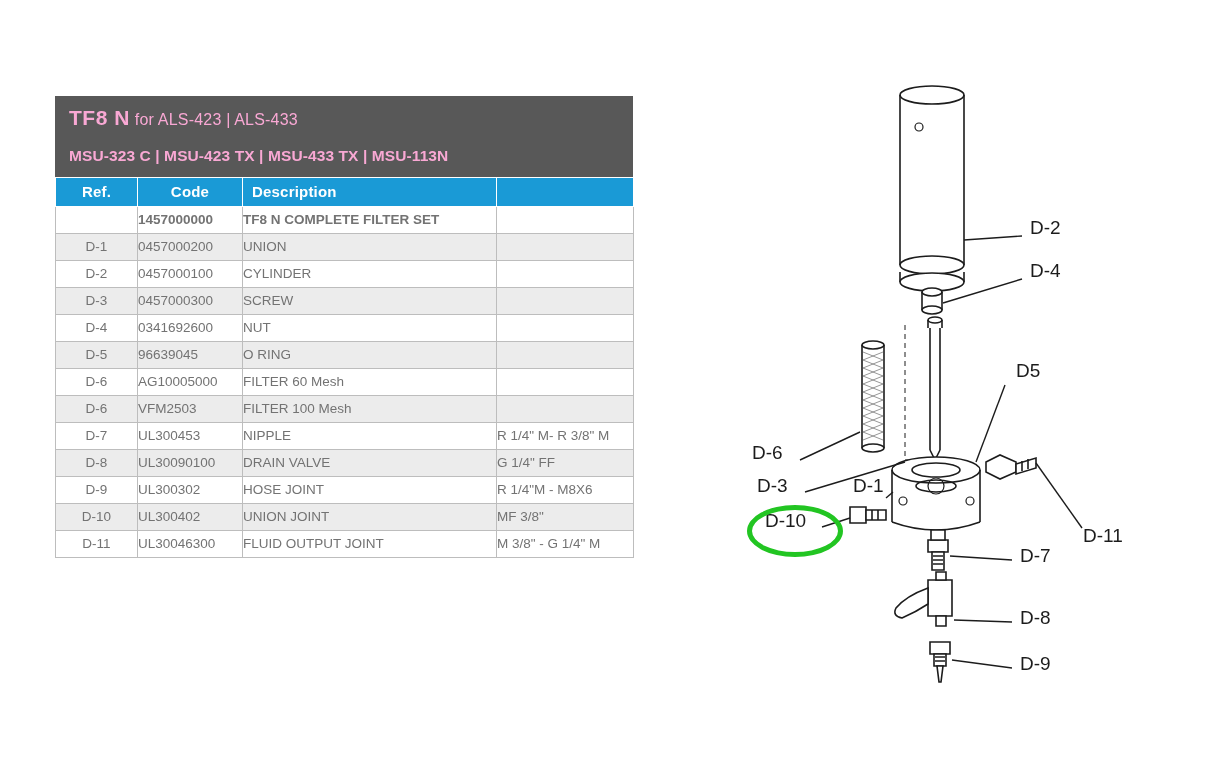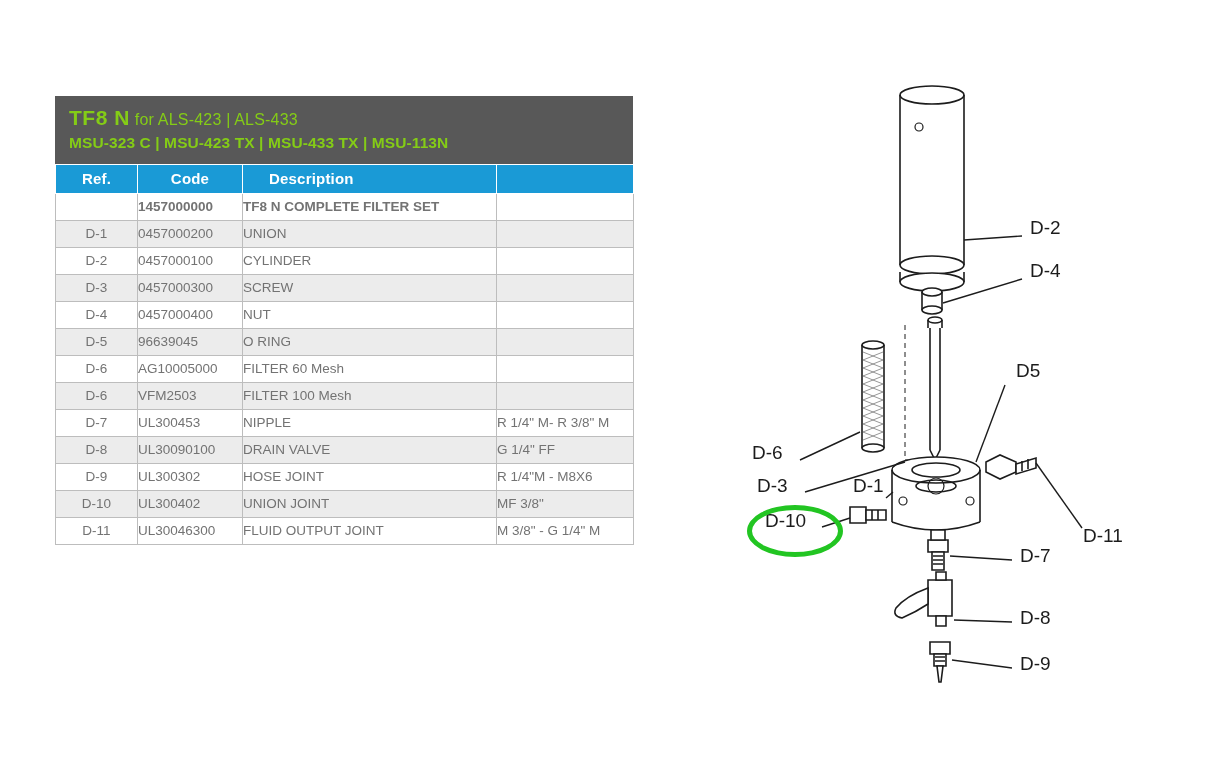--- a/index.html
+++ b/index.html
@@ -18,42 +18,42 @@
   
   #parts-table {
     position: absolute;
     left: 55px;
     top: 96px;
     width: 578px;
   }
 
   .table-header {
     background: #585858;
-    color: #84cc16;
+    color: #f9a8d4;
     padding: 8px 0 10px 14px;
     line-height: 1.35;
   }
   .th-line1 {
     font-size: 17px;
     letter-spacing: .2px;
   }
   .th-model {
     font-weight: bold;
     font-size: 21px;
     letter-spacing: .5px;
   }
   .th-for {
     font-weight: normal;
     font-size: 16px;
   }
   .th-line2 {
     font-size: 15.5px;
     font-weight: bold;
     letter-spacing: .1px;
-    margin-top: 1px;
+    margin-top: 14px;
   }
 
   table.parts {
     border-collapse: collapse;
     width: 100%;
     table-layout: fixed;
   }
   table.parts col.c-ref   { width: 82px; }
   table.parts col.c-code  { width: 105px; }
   table.parts col.c-desc  { width: 254px; }
@@ -64,21 +64,21 @@
     color: #ffffff;
     font-size: 15px;
     font-weight: bold;
     padding: 5px 0 6px 0;
     border: 1px solid #ffffff;
     text-align: center;
     letter-spacing: .2px;
   }
   table.parts th.left {
     text-align: left;
-    padding-left: 26px;
+    padding-left: 9px;
   }
 
   table.parts td {
     border: 1px solid #bdbdbd;
     font-size: 13.5px;
     color: #737373;
     height: 21px;
     padding: 2px 0 3px 0;
   }
   td.ref  { text-align: center; }
@@ -176,21 +176,21 @@
 
       <tr class="row-alt">
         <td class="ref">D-3</td>
         <td class="code">0457000300</td>
         <td class="desc">SCREW</td>
         <td class="spec"></td>
       </tr>
 
       <tr class="row-plain">
         <td class="ref">D-4</td>
-        <td class="code">0457000400</td>
+        <td class="code">0341692600</td>
         <td class="desc">NUT</td>
         <td class="spec"></td>
       </tr>
 
       <tr class="row-alt">
         <td class="ref">D-5</td>
         <td class="code">96639045</td>
         <td class="desc">O RING</td>
         <td class="spec"></td>
       </tr>

